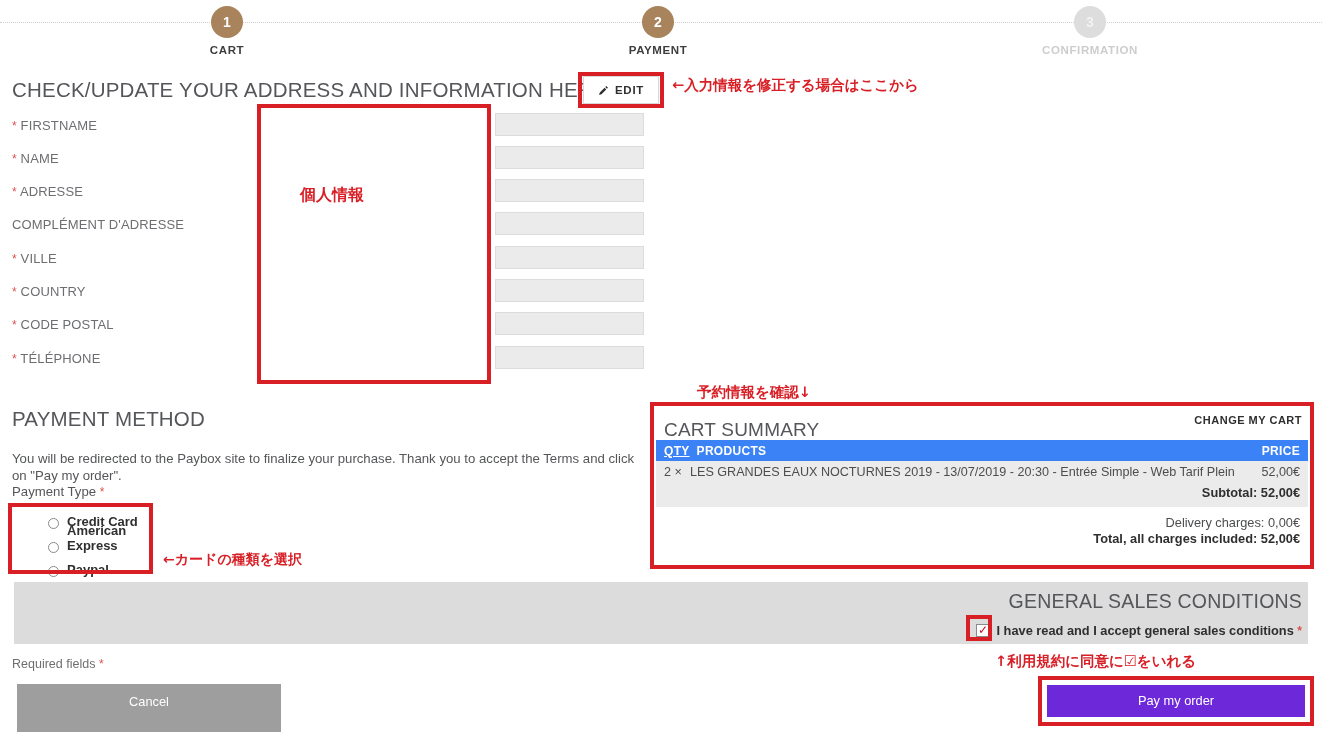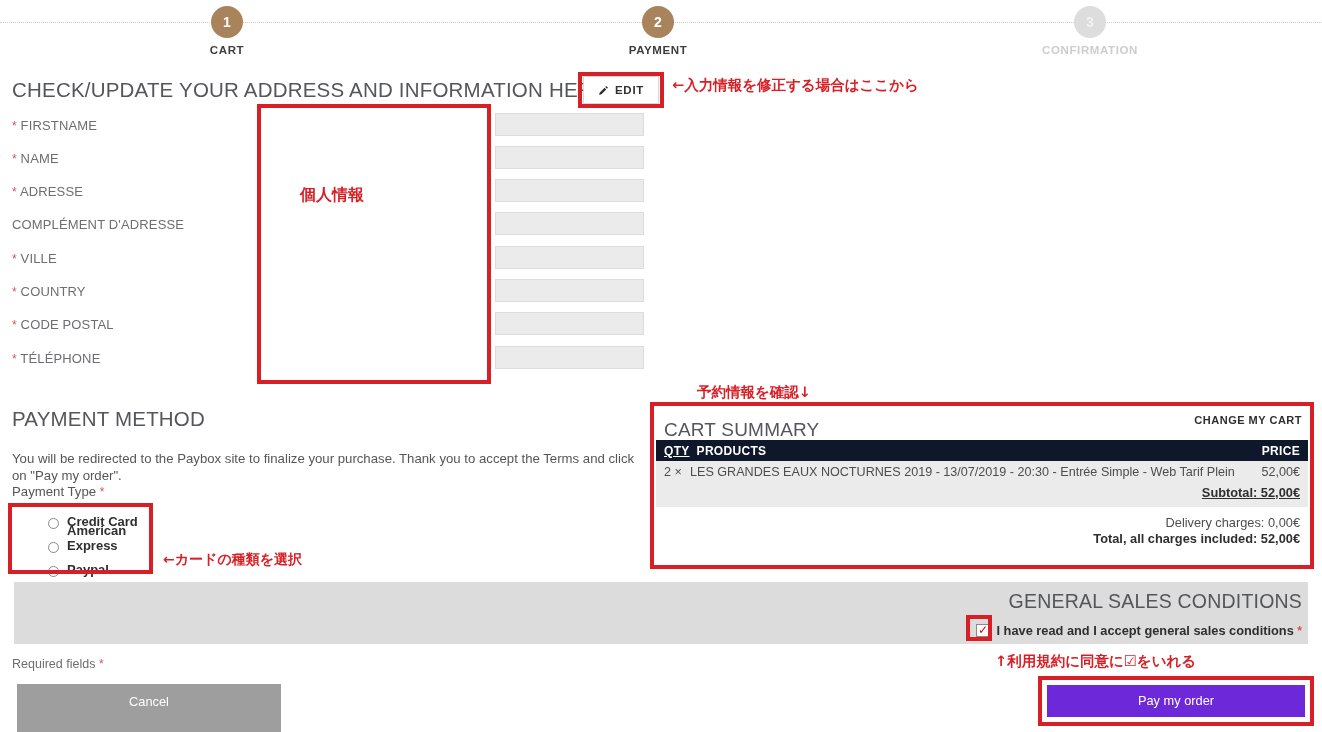--- a/index.html
+++ b/index.html
@@ -174,21 +174,21 @@
     font-size: 11px;
     font-weight: bold;
     letter-spacing: 0.5px;
     color: #2f2f2f;
     cursor: pointer;
   }
   #cart-thead {
     display: flex;
     align-items: center;
     height: 21px;
-    background: #0f172a;
+    background: #3b82f6;
     color: #ffffff;
     font-size: 12px;
     font-weight: bold;
     padding: 0 8px;
     letter-spacing: 0.3px;
   }
   #th-qty { text-decoration: underline; }
   #th-products { margin-left: 7px; flex: 1; }
   #th-price { }
   .cart-body { background: #ebebeb; }
@@ -202,21 +202,20 @@
   }
   .ci-qty { width: 26px; }
   .ci-name { flex: 1; }
   .ci-price { }
   .cart-subtotal {
     text-align: right;
     padding: 2px 8px 7px 0;
     font-size: 12.8px;
     font-weight: bold;
     color: #2f2f2f;
-    text-decoration: underline;
   }
   .cart-totals {
     background: #ffffff;
     text-align: right;
     padding: 8px 8px 10px 0;
   }
   .ct-delivery {
     font-size: 12.8px;
     color: #4c4d4f;
   }

